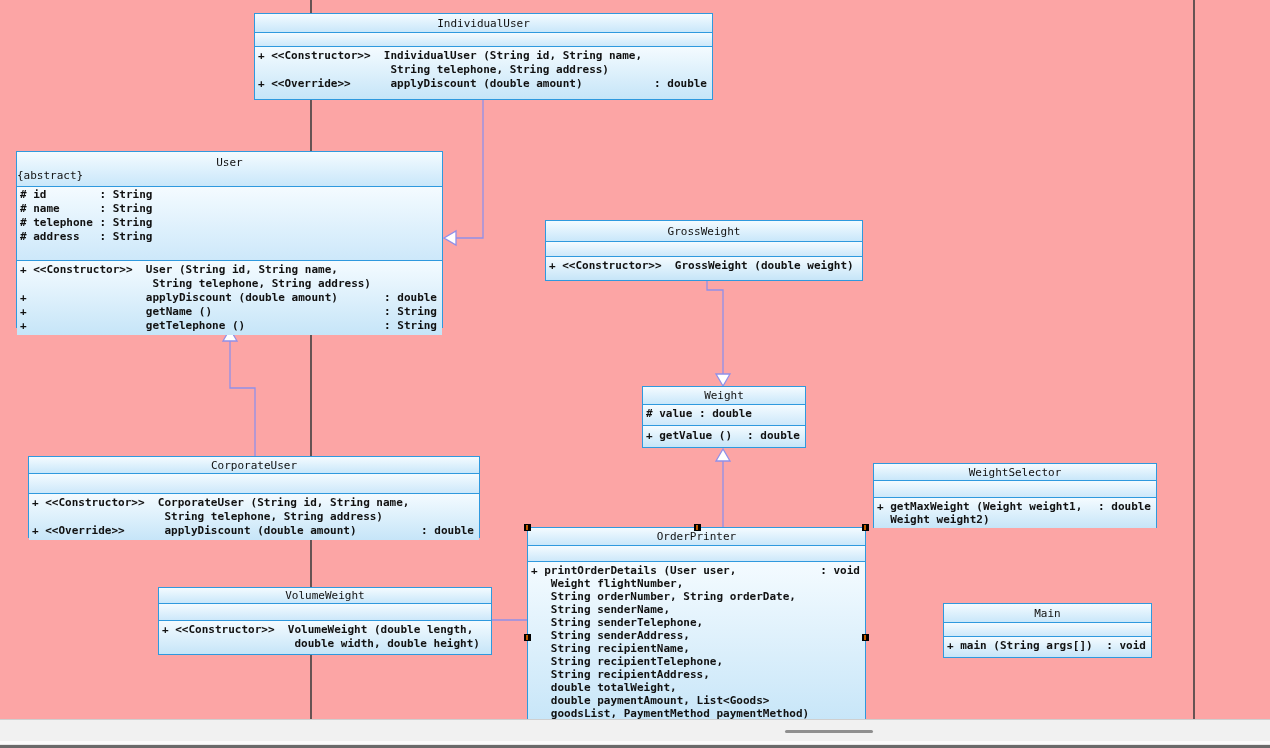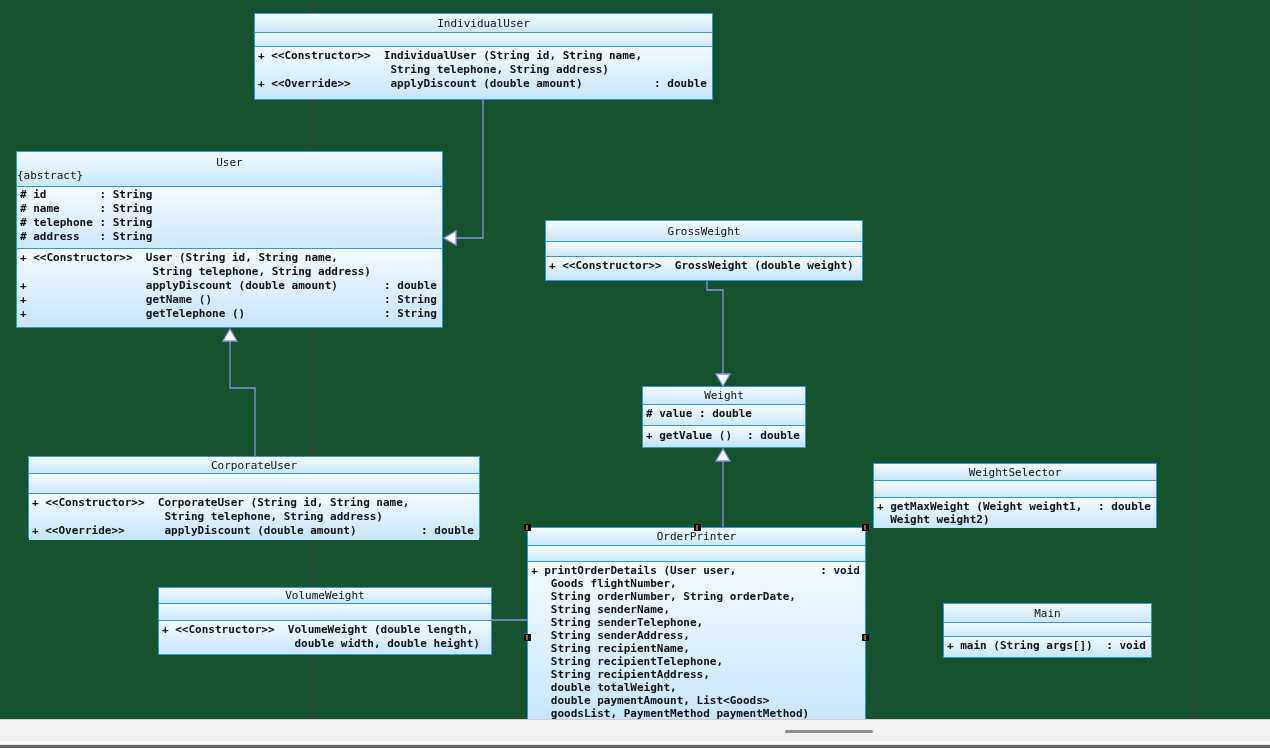--- a/index.html
+++ b/index.html
@@ -1,18 +1,18 @@
 <!DOCTYPE html>
 <html><head>
 <meta charset="utf-8">
 <style>
   html,body{margin:0;padding:0;}
   body{width:1270px;height:748px;overflow:hidden;background:#ffffff;
        font-family:"DejaVu Sans Mono","Liberation Mono",monospace;}
-  #canvas{position:absolute;left:0;top:0;width:1270px;height:719px;overflow:hidden;background:#14532d;}
+  #canvas{position:absolute;left:0;top:0;width:1270px;height:719px;overflow:hidden;background:#fca5a5;}
   #wires{position:absolute;left:0;top:0;z-index:0;}
   .uml-class{position:absolute;z-index:1;border:1.5px solid #2f99de;box-sizing:border-box;
              display:flex;flex-direction:column;background:#eaf6fd;color:#111;}
   .uml-header{border-bottom:1px solid #2f99de;box-sizing:border-box;flex:0 0 auto;
               background:linear-gradient(180deg,#f4fbff 0%,#c9e7fa 100%);
               display:flex;flex-direction:column;justify-content:center;}
   .uml-name{text-align:center;font-size:11px;line-height:13px;}
   .uml-tag{font-size:11px;line-height:13px;padding-right:4px;}
   .uml-attrs{border-bottom:1px solid #2f99de;box-sizing:border-box;flex:0 0 auto;
              background:linear-gradient(180deg,#f4fbff 0%,#cde8fa 100%);padding:1px 3px;}
@@ -74,21 +74,21 @@
           <span class="l">+ &lt;&lt;Override&gt;&gt;      applyDiscount (double amount)</span>
           <span class="r">: double</span>
         </div>
       </div>
     </div>
     <div class="uml-class" style="left: 16px; top: 151px; width: 427px; height: 177px;">
       <div class="uml-header" style="height: 35px;">
         <div class="uml-name">User</div>
         <div class="uml-tag">{abstract}</div>
       </div>
-      <div class="uml-attrs" style="height: 62px;">
+      <div class="uml-attrs" style="height: 74px;">
         <div class="ln" style="line-height: 14px;">
           <span class="l"># id        : String</span>
         </div>
         <div class="ln" style="line-height: 14px;">
           <span class="l"># name      : String</span>
         </div>
         <div class="ln" style="line-height: 14px;">
           <span class="l"># telephone : String</span>
         </div>
         <div class="ln" style="line-height: 14px;">
@@ -194,21 +194,21 @@
       <div class="uml-header" style="height: 18px;">
         <div class="uml-name">OrderPrinter</div>
       </div>
       <div class="uml-attrs" style="height: 16px;"></div>
       <div class="uml-methods">
         <div class="ln" style="line-height: 13px;">
           <span class="l">+ printOrderDetails (User user,</span>
           <span class="r">: void</span>
         </div>
         <div class="ln" style="line-height: 13px;">
-          <span class="l">   Goods flightNumber,</span>
+          <span class="l">   Weight flightNumber,</span>
         </div>
         <div class="ln" style="line-height: 13px;">
           <span class="l">   String orderNumber, String orderDate,</span>
         </div>
         <div class="ln" style="line-height: 13px;">
           <span class="l">   String senderName,</span>
         </div>
         <div class="ln" style="line-height: 13px;">
           <span class="l">   String senderTelephone,</span>
         </div>

